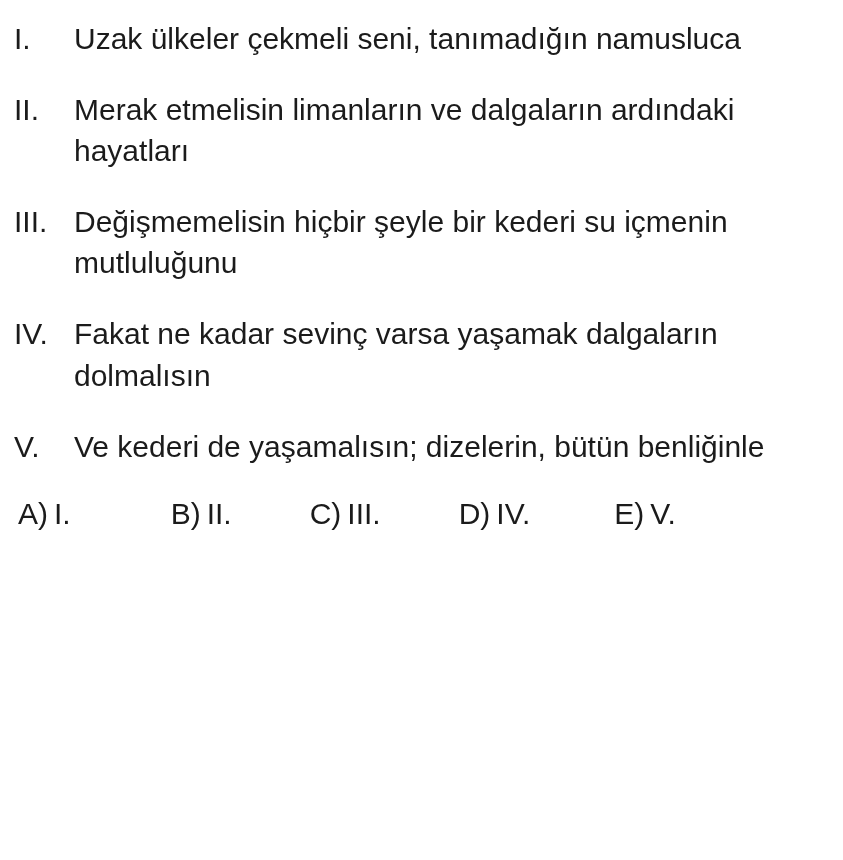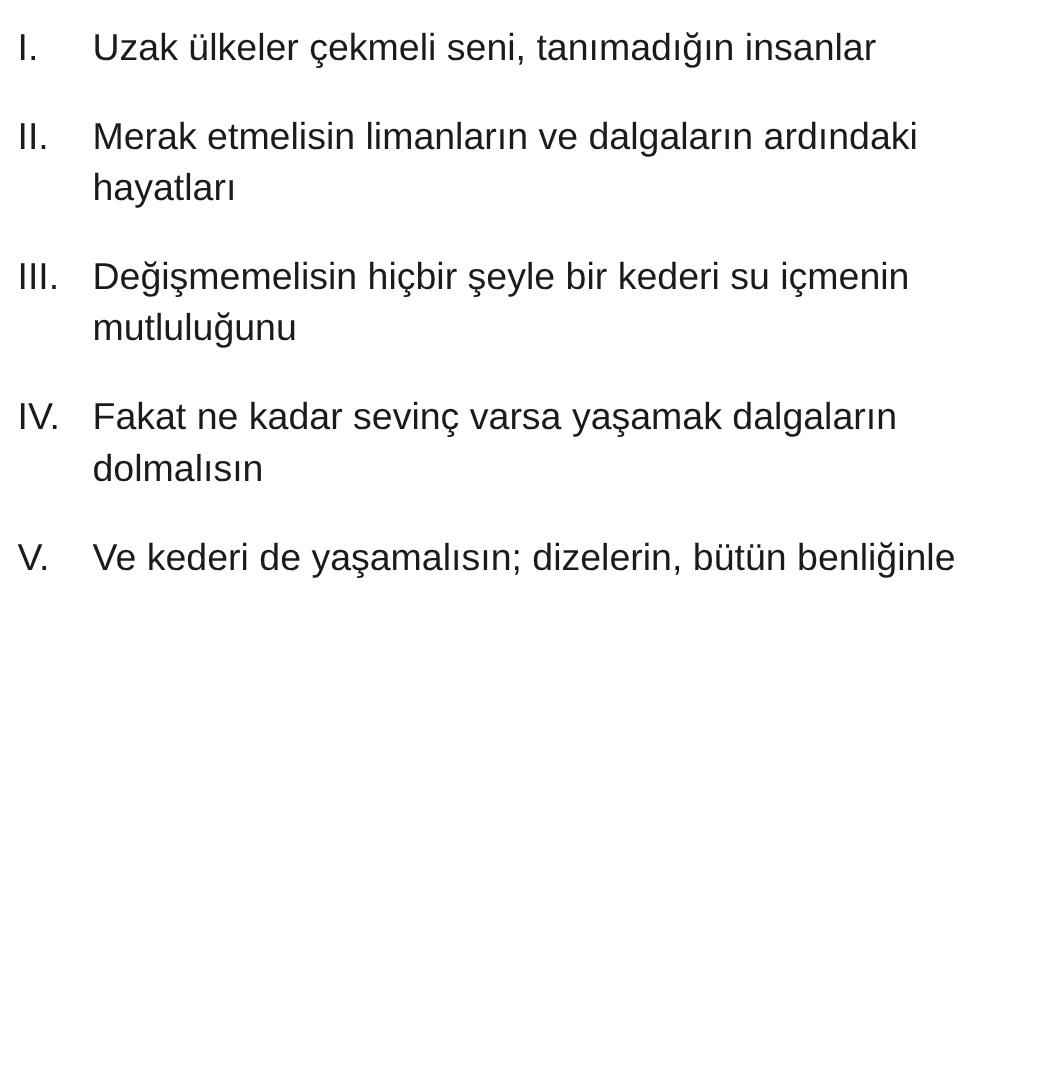--- a/index.html
+++ b/index.html
@@ -72,35 +72,52 @@
   .opt-gap-4 { margin-right: 84px; }
 </style>
 </head>
 <body>
 
 <div class="page">
 
   <ul class="verse-list">
     <li class="verse">
       <span class="marker">I.</span>
-      <span class="text">Uzak ülkeler çekmeli seni, tanımadığın insanlar</span>
+      <span class="text">Uzak ülkeler çekmeli seni, tanımadığın namusluca</span>
     </li>
     <li class="verse">
       <span class="marker">II.</span>
       <span class="text">Merak etmelisin limanların ve dalgaların ardındaki hayatları</span>
     </li>
     <li class="verse">
       <span class="marker">III.</span>
       <span class="text">Değişmemelisin hiçbir şeyle bir kederi su içmenin mutluluğunu</span>
     </li>
     <li class="verse">
       <span class="marker">IV.</span>
       <span class="text">Fakat ne kadar sevinç varsa yaşamak dalgaların dolmalısın</span>
     </li>
     <li class="verse justify">
       <span class="marker">V.</span>
       <span class="text">Ve kederi de yaşamalısın; dizelerin, bütün benliğinle</span>
     </li>
   </ul>
 
 
+  <div class="options">
+    <span class="option opt-gap-1">
+      <span class="opt-letter">A)</span><span class="opt-value">I.</span>
+    </span>
+    <span class="option opt-gap-2">
+      <span class="opt-letter">B)</span><span class="opt-value">II.</span>
+    </span>
+    <span class="option opt-gap-3">
+      <span class="opt-letter">C)</span><span class="opt-value">III.</span>
+    </span>
+    <span class="option opt-gap-4">
+      <span class="opt-letter">D)</span><span class="opt-value">IV.</span>
+    </span>
+    <span class="option">
+      <span class="opt-letter">E)</span><span class="opt-value">V.</span>
+    </span>
+  </div>
 
 </div>
 
 </body></html>

